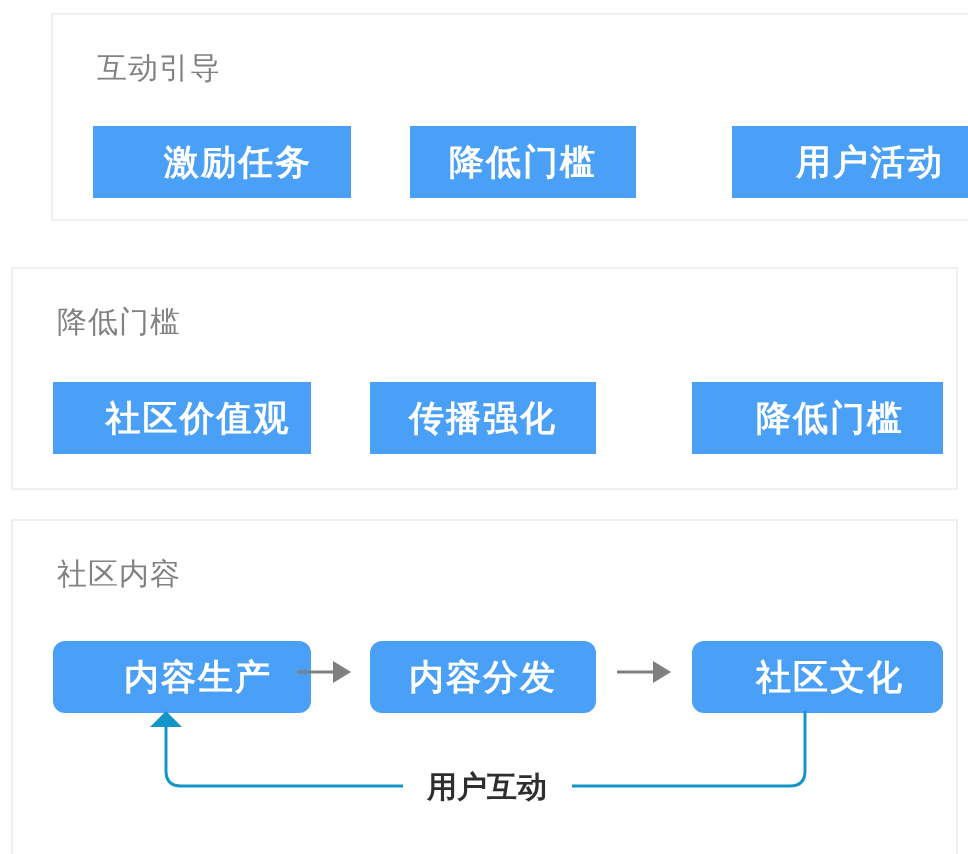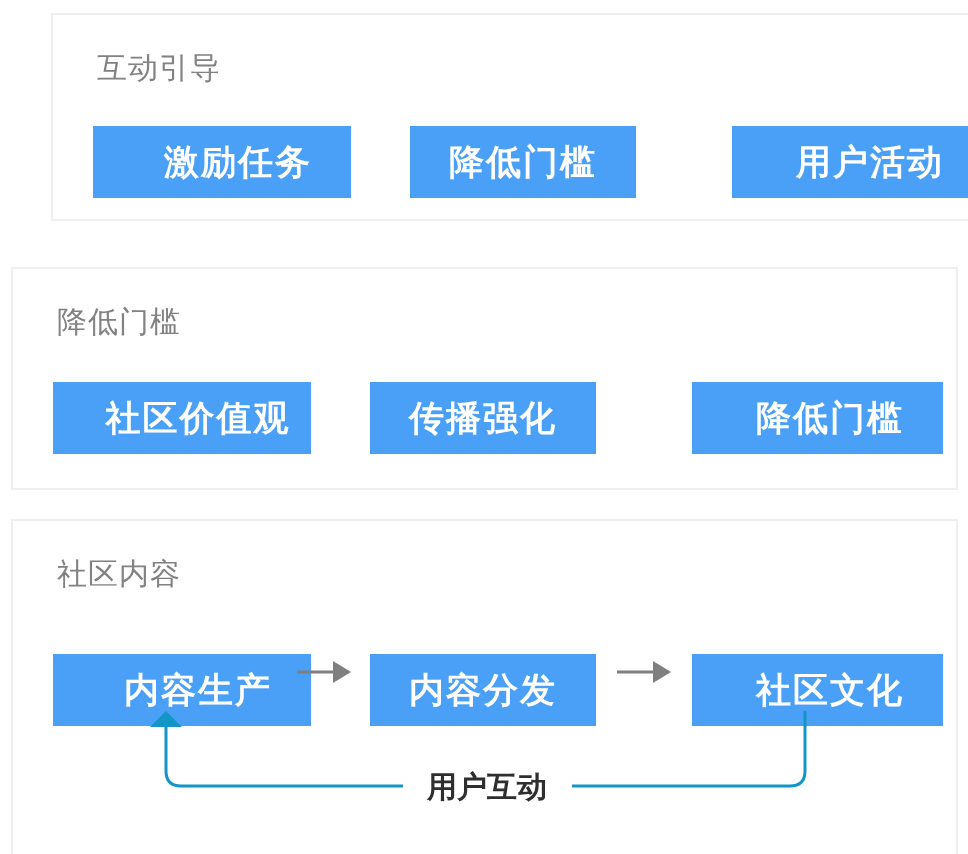--- a/index.html
+++ b/index.html
@@ -45,21 +45,21 @@
     align-items: center;
     justify-content: center;
     white-space: nowrap;
     cursor: default;
   }
   .pos-0 { left: 40px; padding-left: 32px; }
   .pos-1 { left: 357px; }
   .pos-2 { left: 679px; padding-left: 25px; }
   .panel-1 .node { top: 111px; }
   .panel-2 .node { top: 113px; }
-  .panel-3 .node { top: 133px; }
+  .panel-3 .node { top: 120px; border-radius: 12px; }
   .flow-arrow {
     position: absolute;
     top: 138px;
     width: 54px;
     height: 26px;
   }
   .flow-arrow-1 { left: 284px; }
   .flow-arrow-2 { left: 604px; }
   .feedback-svg {
     position: absolute;

